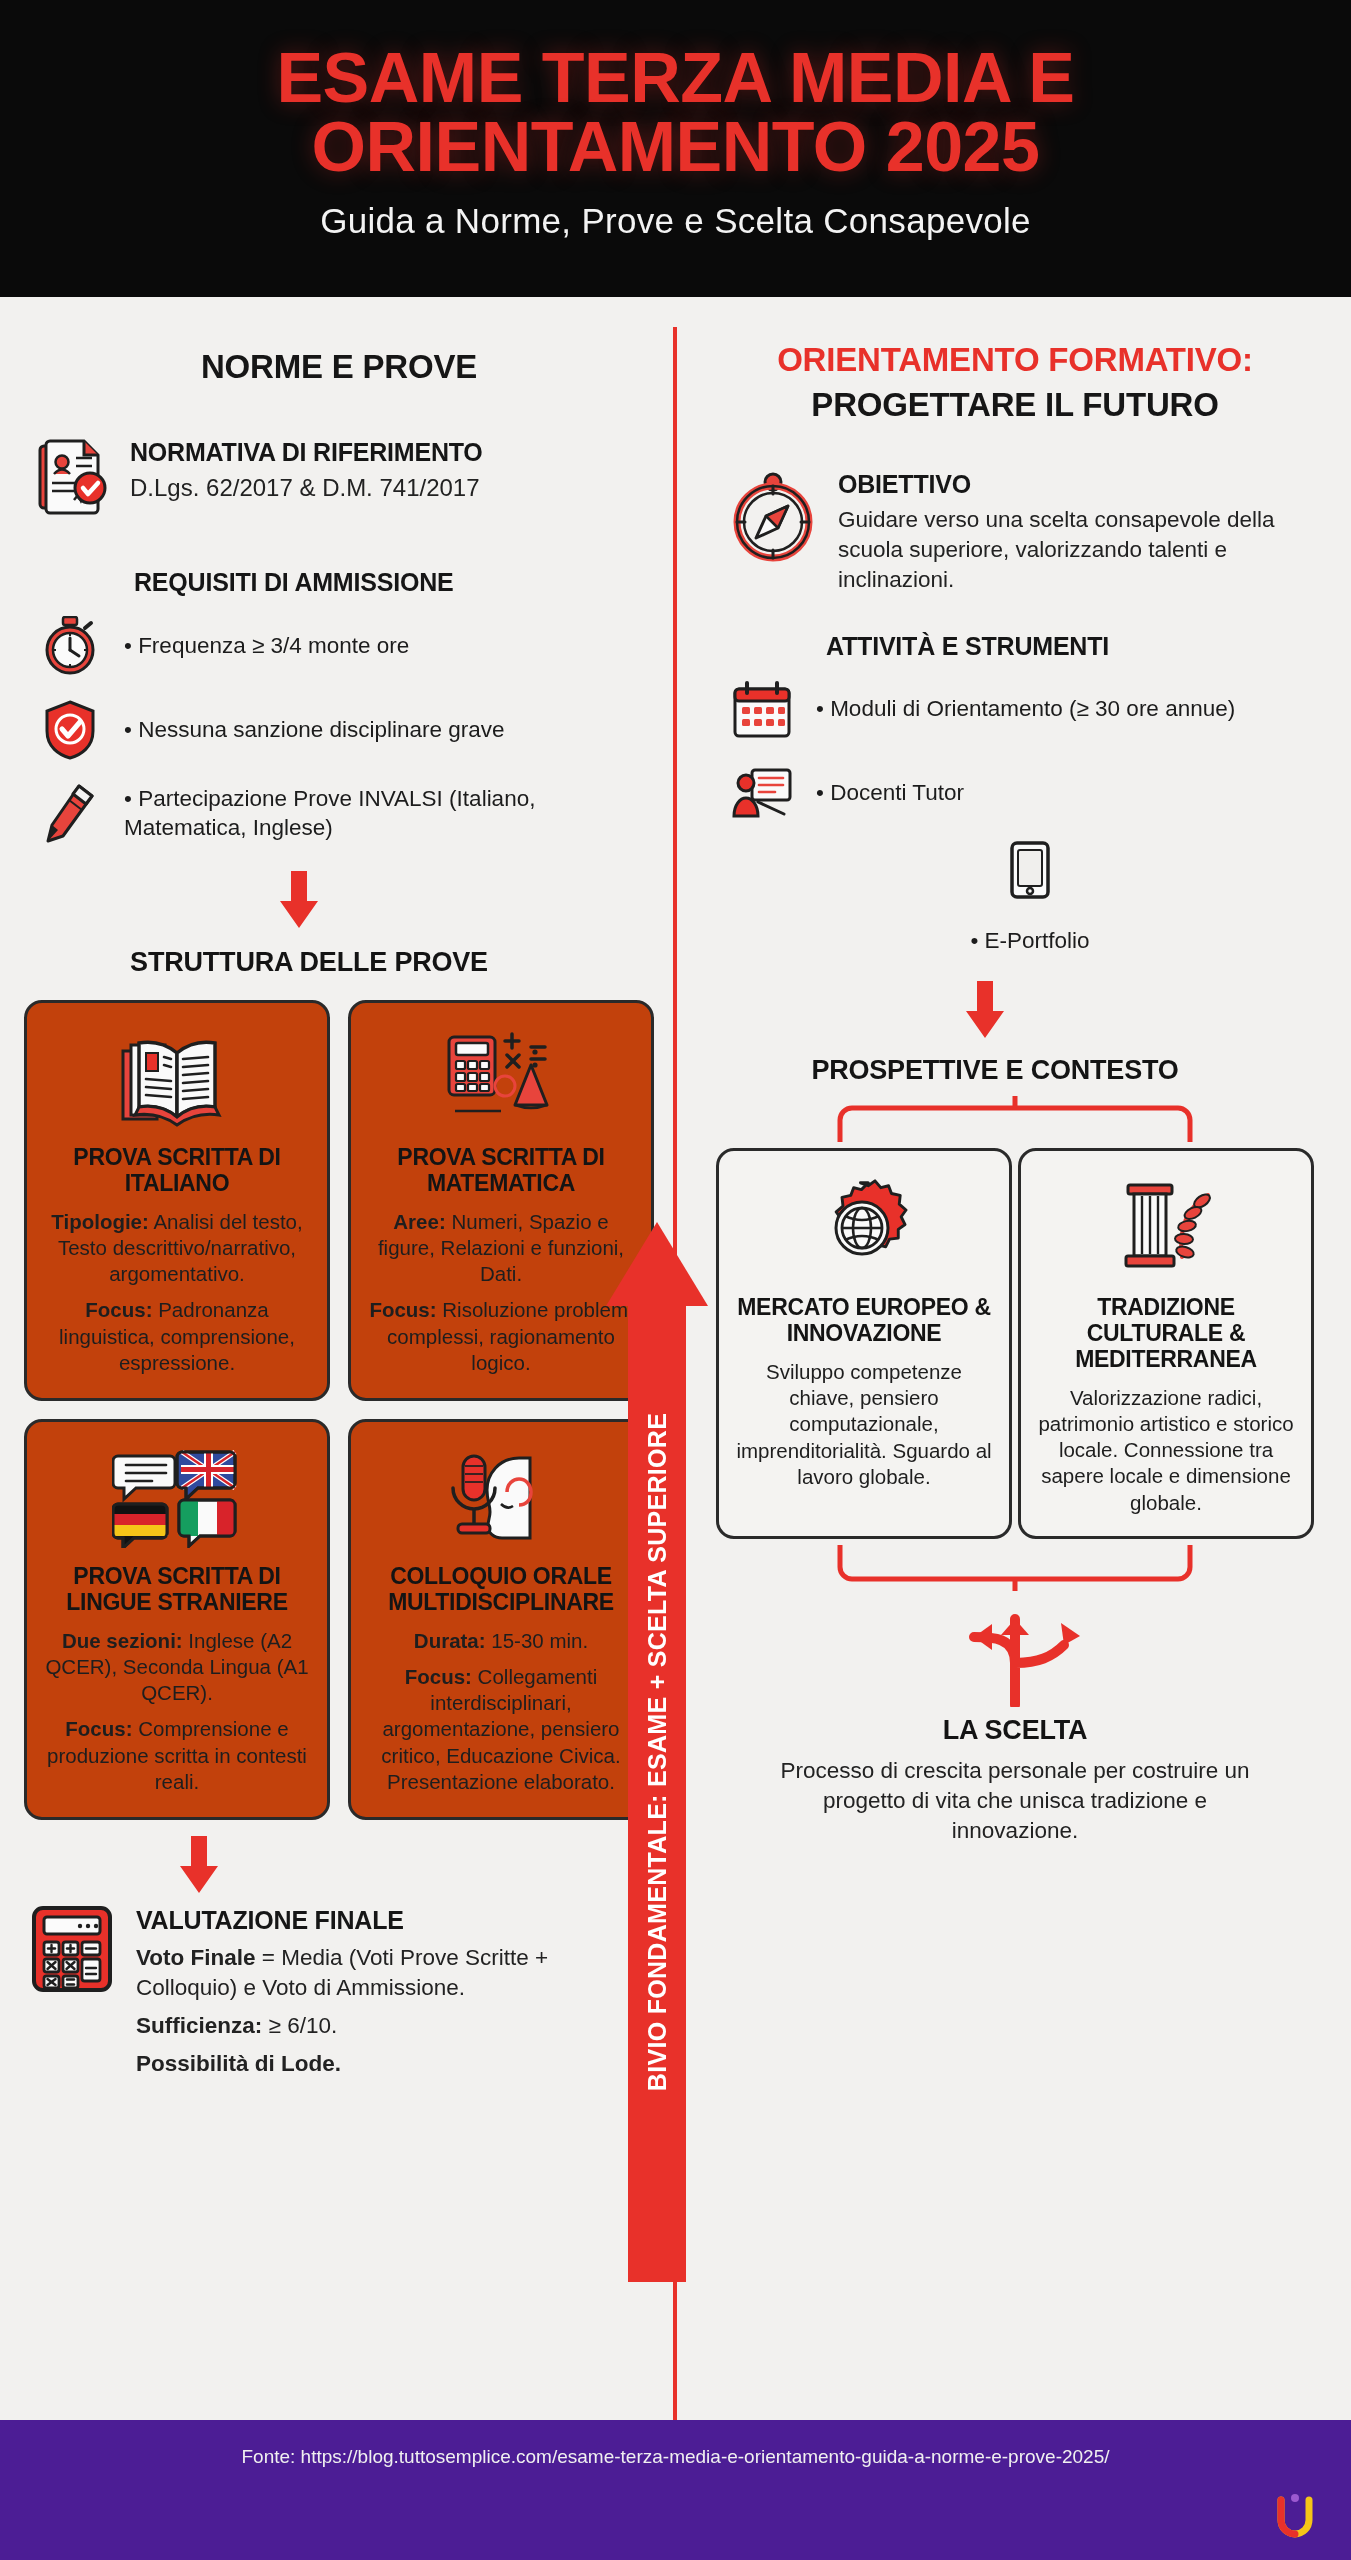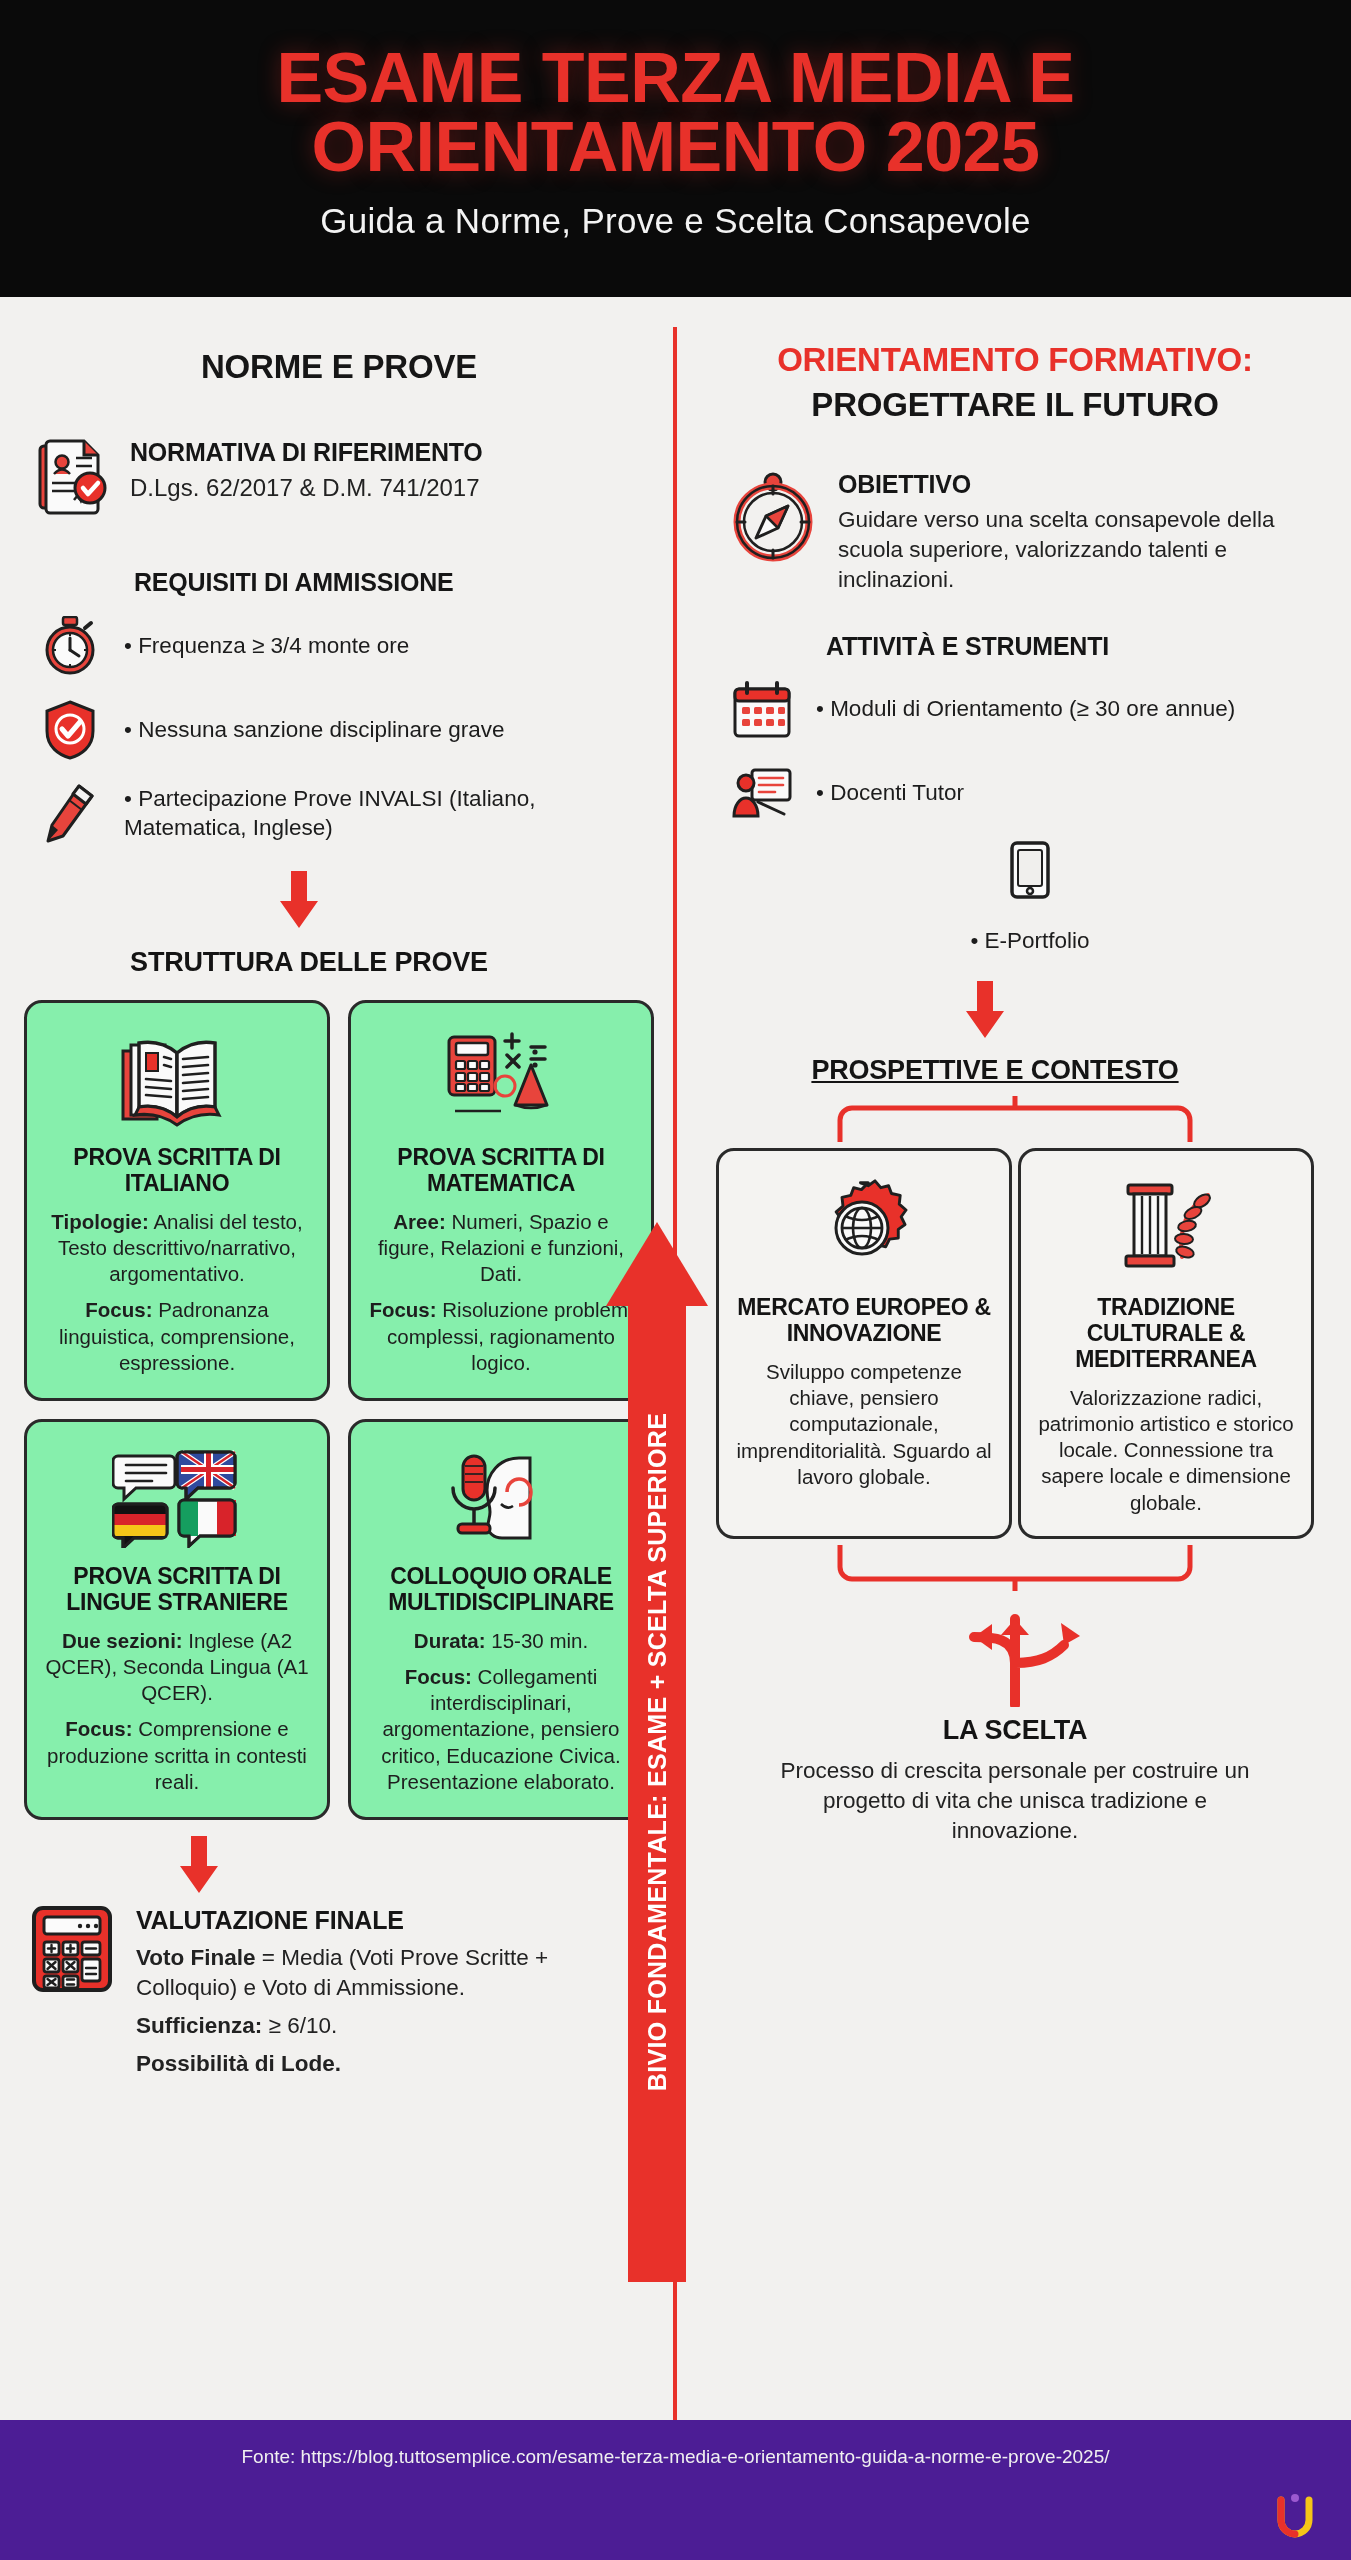--- a/index.html
+++ b/index.html
@@ -108,21 +108,21 @@
   }
   .bullet-row .bi { flex: 0 0 64px; display: flex; justify-content: center; }
   .bullet-row .bt { font-size: 22.5px; color: #1c1c1c; line-height: 1.28; }
 
   
   .cards { display: flex; gap: 18px; }
   .card {
     flex: 1 1 0;
     border: 3px solid #2a2a2a;
     border-radius: 18px;
-    background: #86efac;
+    background: #c2410c;
     padding: 20px 14px 22px;
     text-align: center;
   }
   .card-ico { height: 112px; display: flex; align-items: center; justify-content: center; }
   .card-title {
     font-size: 23px;
     font-weight: 900;
     color: #141414;
     text-transform: uppercase;
     line-height: 1.12;
@@ -589,21 +589,21 @@
           <div class="bt">• E-Portfolio</div>
         </div>
       </div>
 
       <div class="arrow-down" style="margin-top:26px; margin-left:-60px;">
         <svg width="46" height="58" viewBox="0 0 46 58">
           <path d="M15 0 h16 v30 h11 L23 57 4 30 h11 z" fill="#e8312a"></path>
         </svg>
       </div>
 
-      <div class="section-label" style="margin-top:16px; margin-left:-40px;text-decoration:underline;">PROSPETTIVE E CONTESTO</div>
+      <div class="section-label" style="margin-top:16px; margin-left:-40px;">PROSPETTIVE E CONTESTO</div>
 
       <div style="margin-top:10px; display:flex; justify-content:center;">
         <svg width="470" height="48" viewBox="0 0 470 48">
           <path d="M235 0 v12 M60 46 v-22 a12 12 0 0 1 12 -12 h326 a12 12 0 0 1 12 12 v22" fill="none" stroke="#e8312a" stroke-width="5"></path>
         </svg>
       </div>
 
       <div class="right-cards" style="margin-top:4px; padding:0 16px;">
 
         <div class="right-card">

